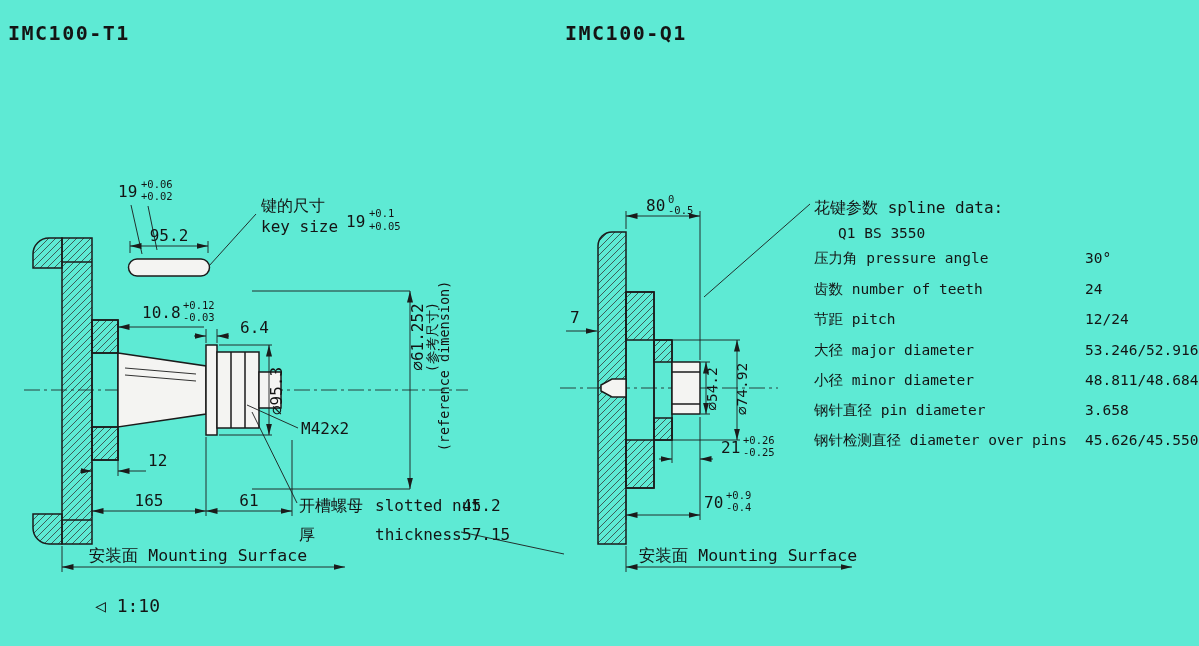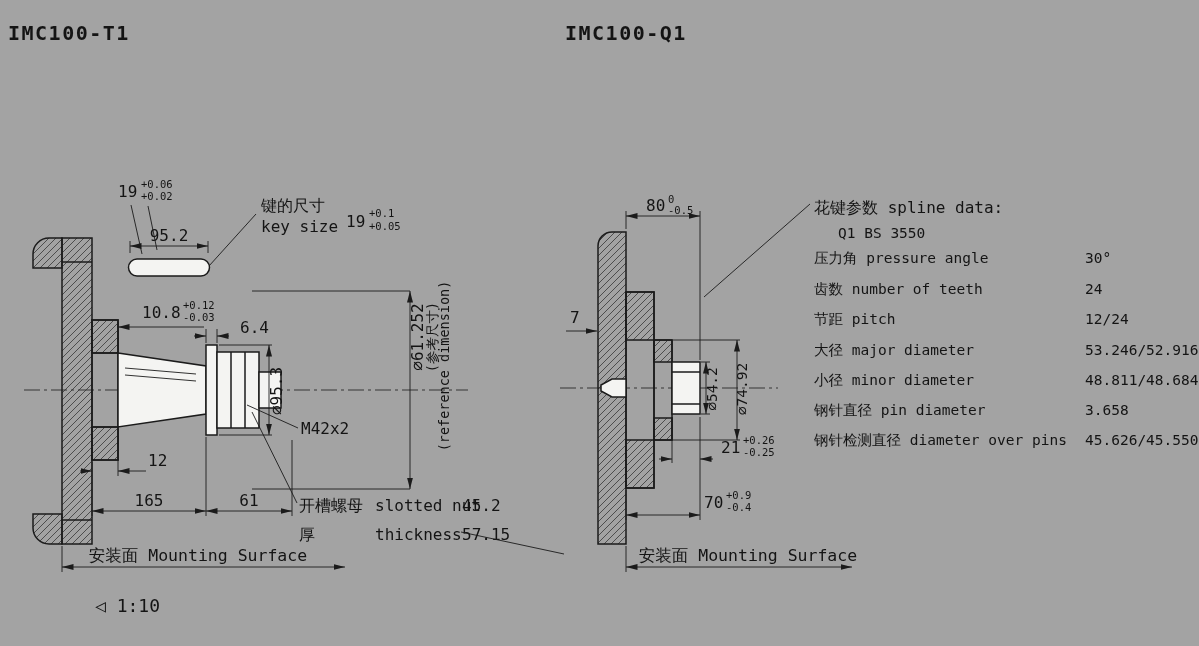--- a/index.html
+++ b/index.html
@@ -1,16 +1,16 @@
 <!DOCTYPE html>
 <html><head>
 <meta charset="utf-8">
 <style>
   html,body{margin:0;padding:0;background:#e8e8e6}
-  .stage{position:relative;width:1199px;height:646px;background:#a3a3a3;overflow:hidden}
+  .stage{position:relative;width:1199px;height:646px;background:#5eead4;overflow:hidden}
   svg{position:absolute;left:0;top:0}
   svg text{font-family:"DejaVu Sans Mono","DejaVu Sans",monospace;fill:#141414}
   .t20{font-size:20px;letter-spacing:1.5px;font-weight:bold}
   .t18{font-size:18px}
   .t17{font-size:16.5px}
   .t16{font-size:16px}
   .t15{font-size:14.5px}
   .t14{font-size:13.5px}
   .t10{font-size:10.5px}
   .obj{fill:none;stroke:#1b1b1b;stroke-width:1.5}

